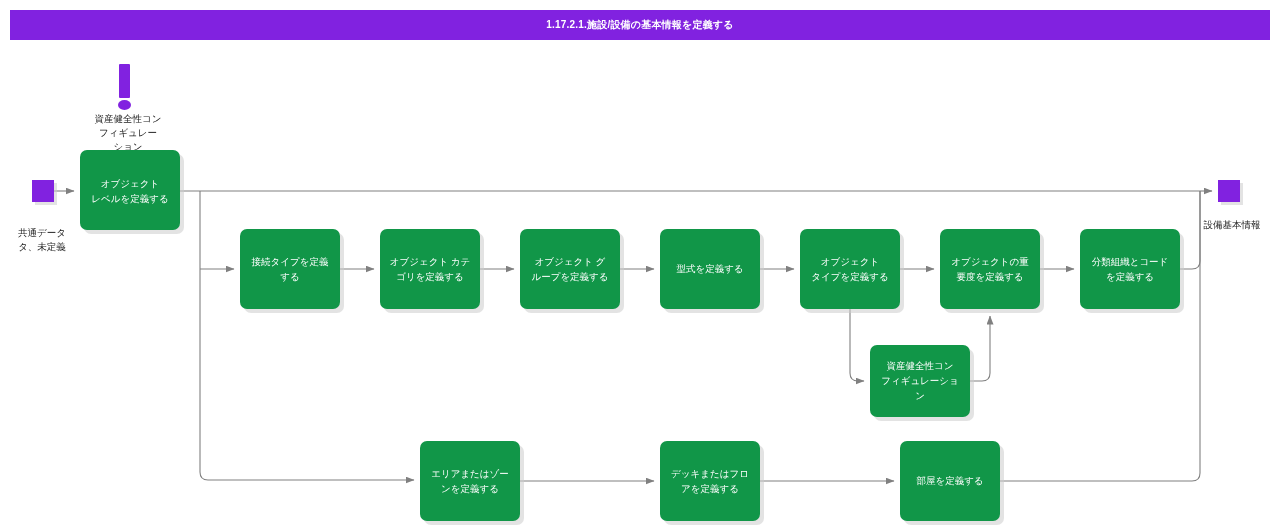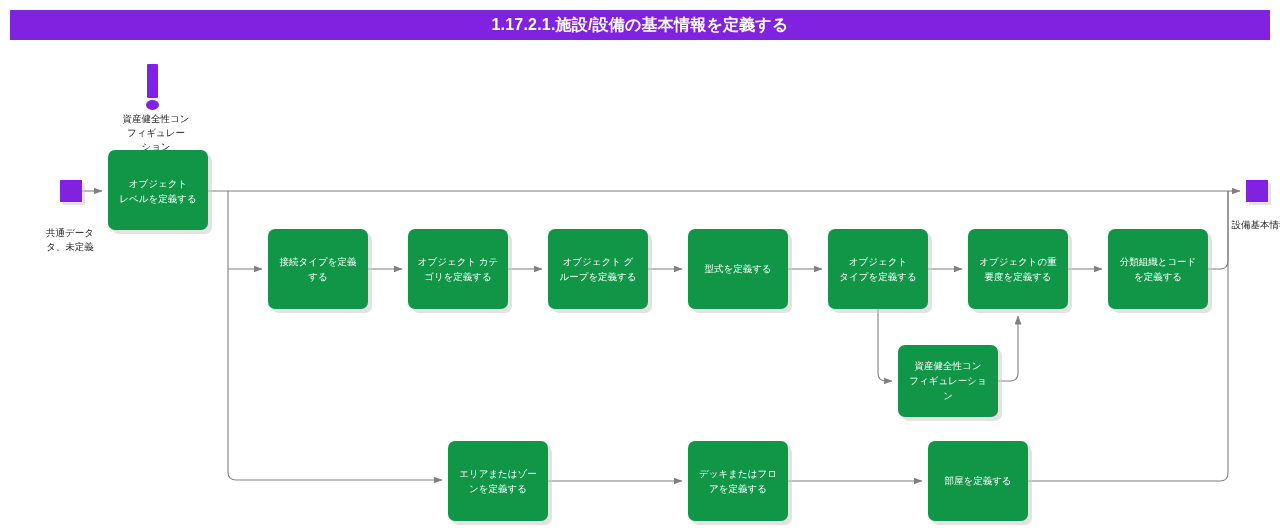--- a/index.html
+++ b/index.html
@@ -18,31 +18,30 @@
     position: absolute;
     left: 10px;
     top: 10px;
     width: 1260px;
     height: 30px;
     background: #8122e0;
     color: #ffffff;
     display: flex;
     align-items: center;
     justify-content: center;
-    font-size: 16px;
+    font-size: 10px;
     font-weight: bold;
     letter-spacing: 0.2px;
   }
   #diagram-canvas {
     position: absolute;
     left: 0;
     top: 0;
     width: 1028px;
     height: 530px;
-    padding-left: 28px;
   }
   svg { display: block; }
   .node-box {
     fill: #119648;
     stroke: none;
   }
   .node-shadow {
     fill: #cccccc;
     opacity: 0.55;
   }

